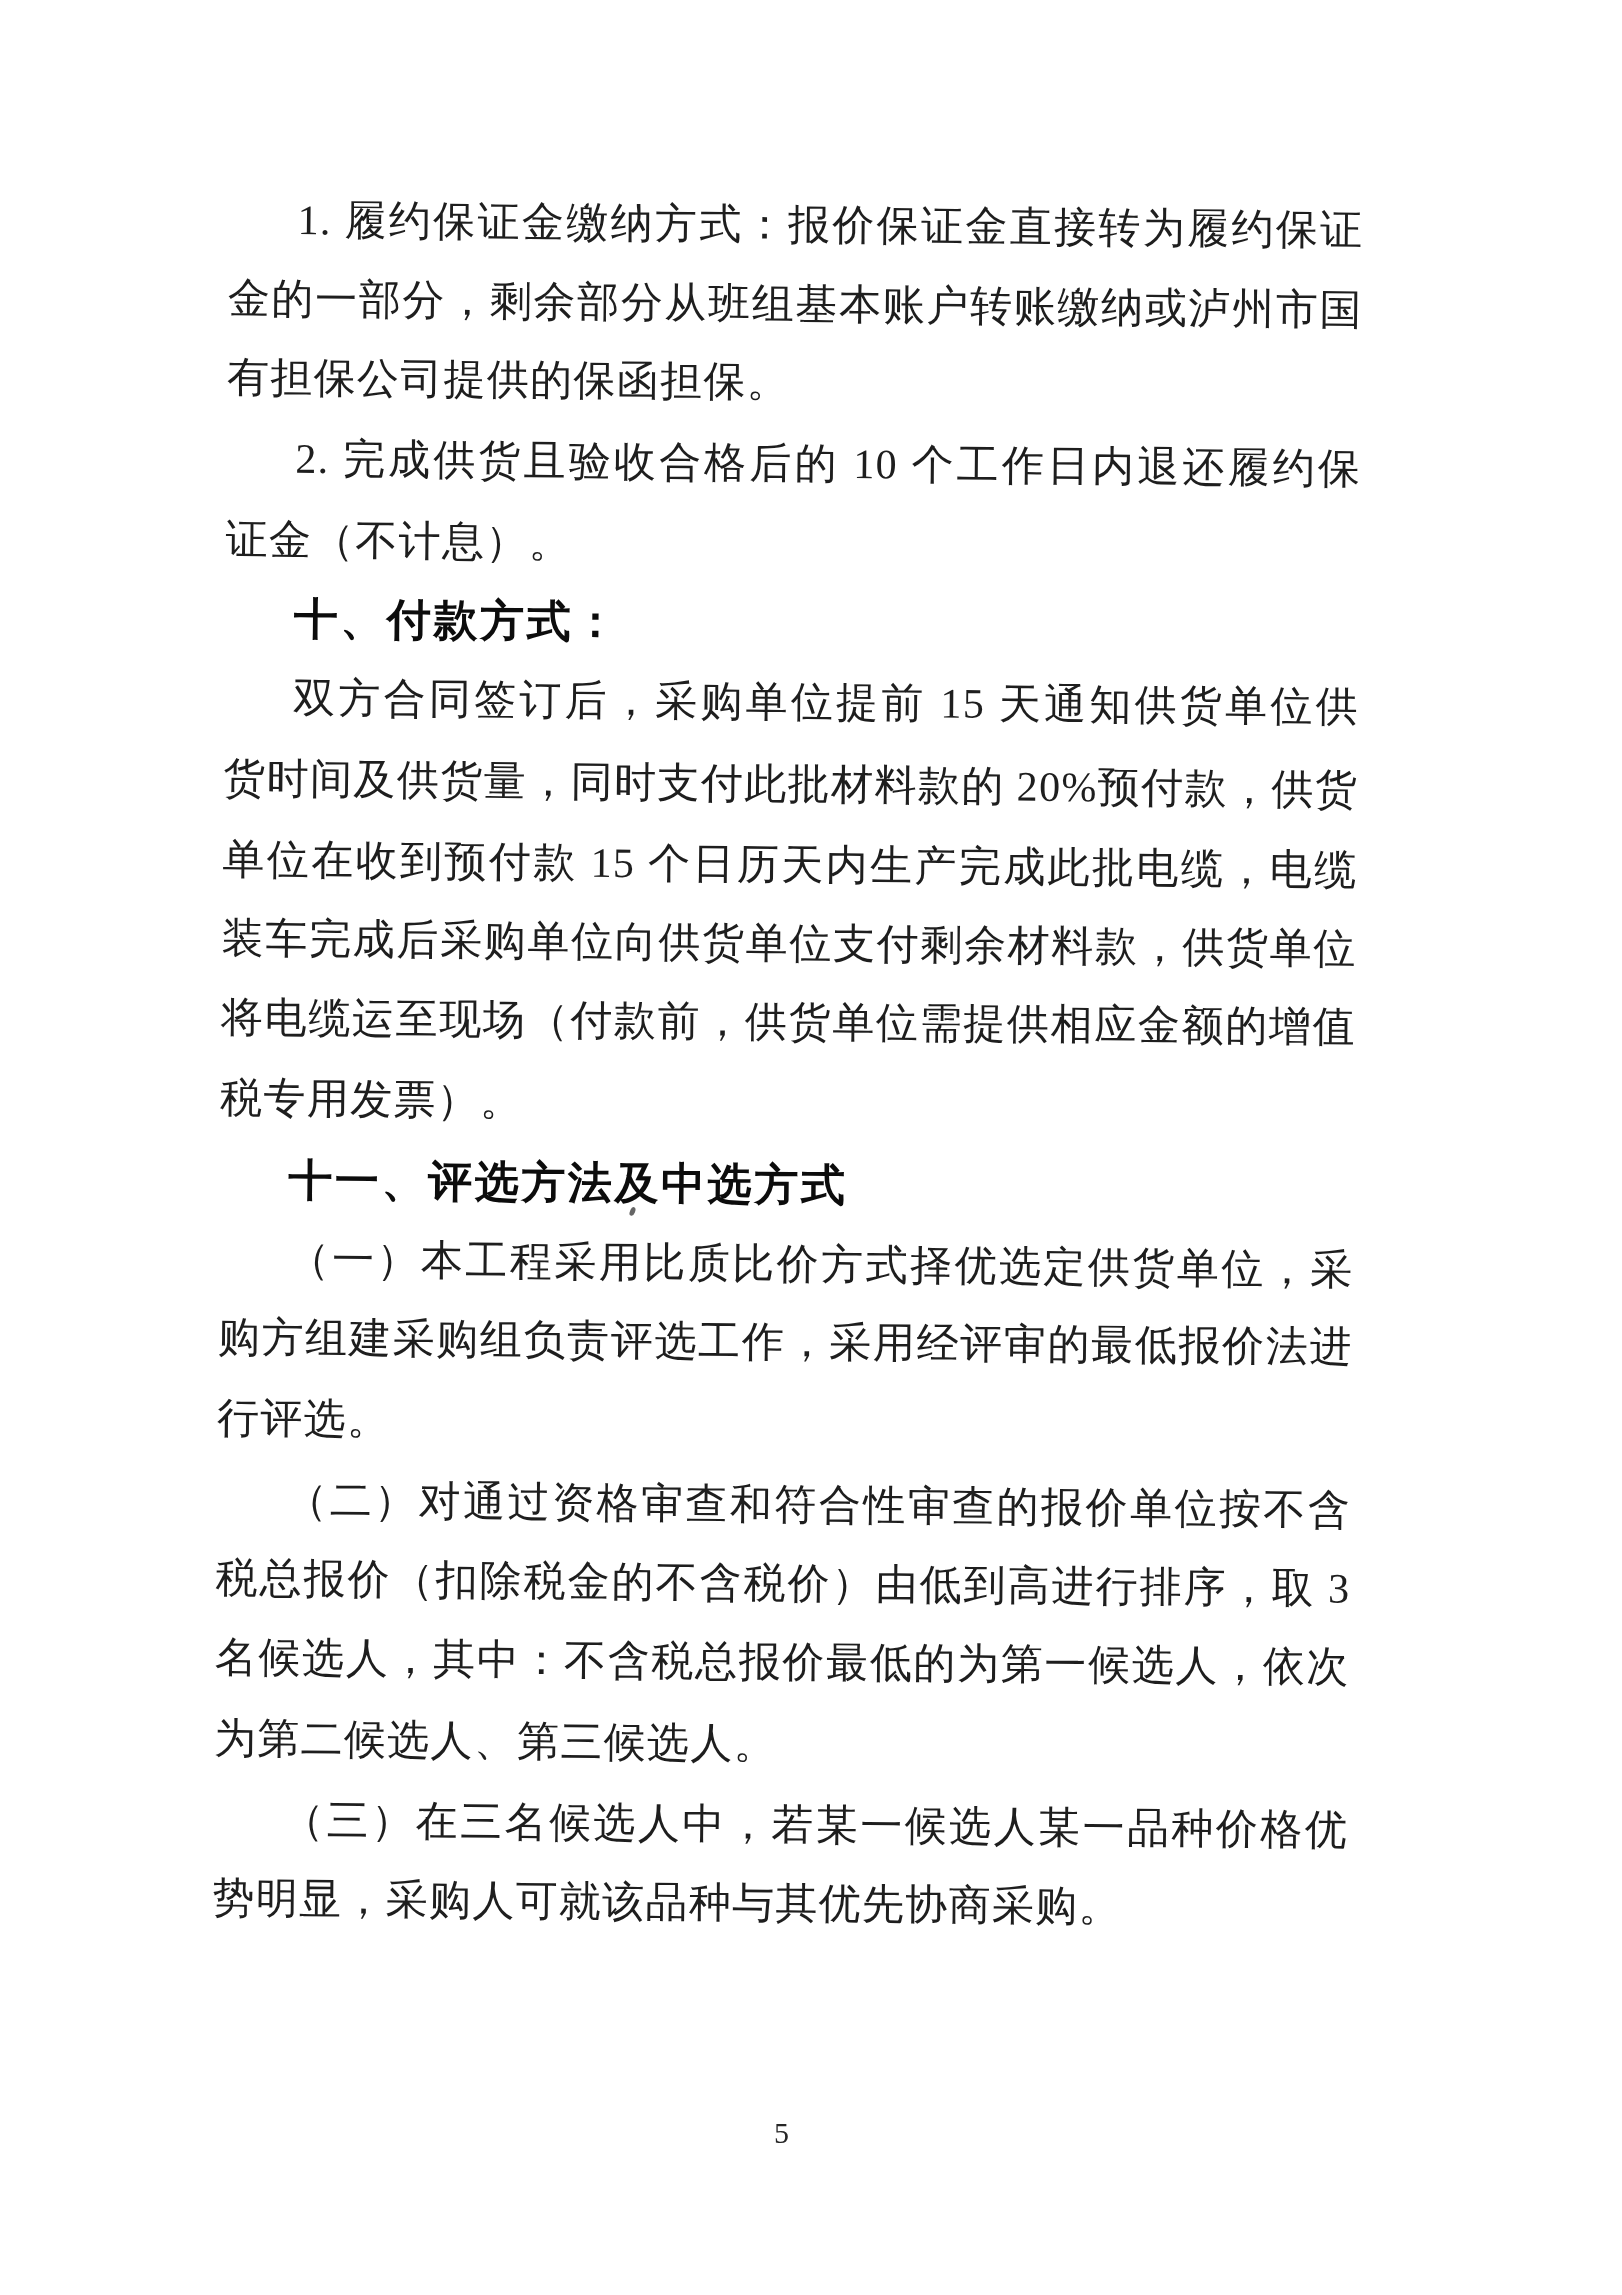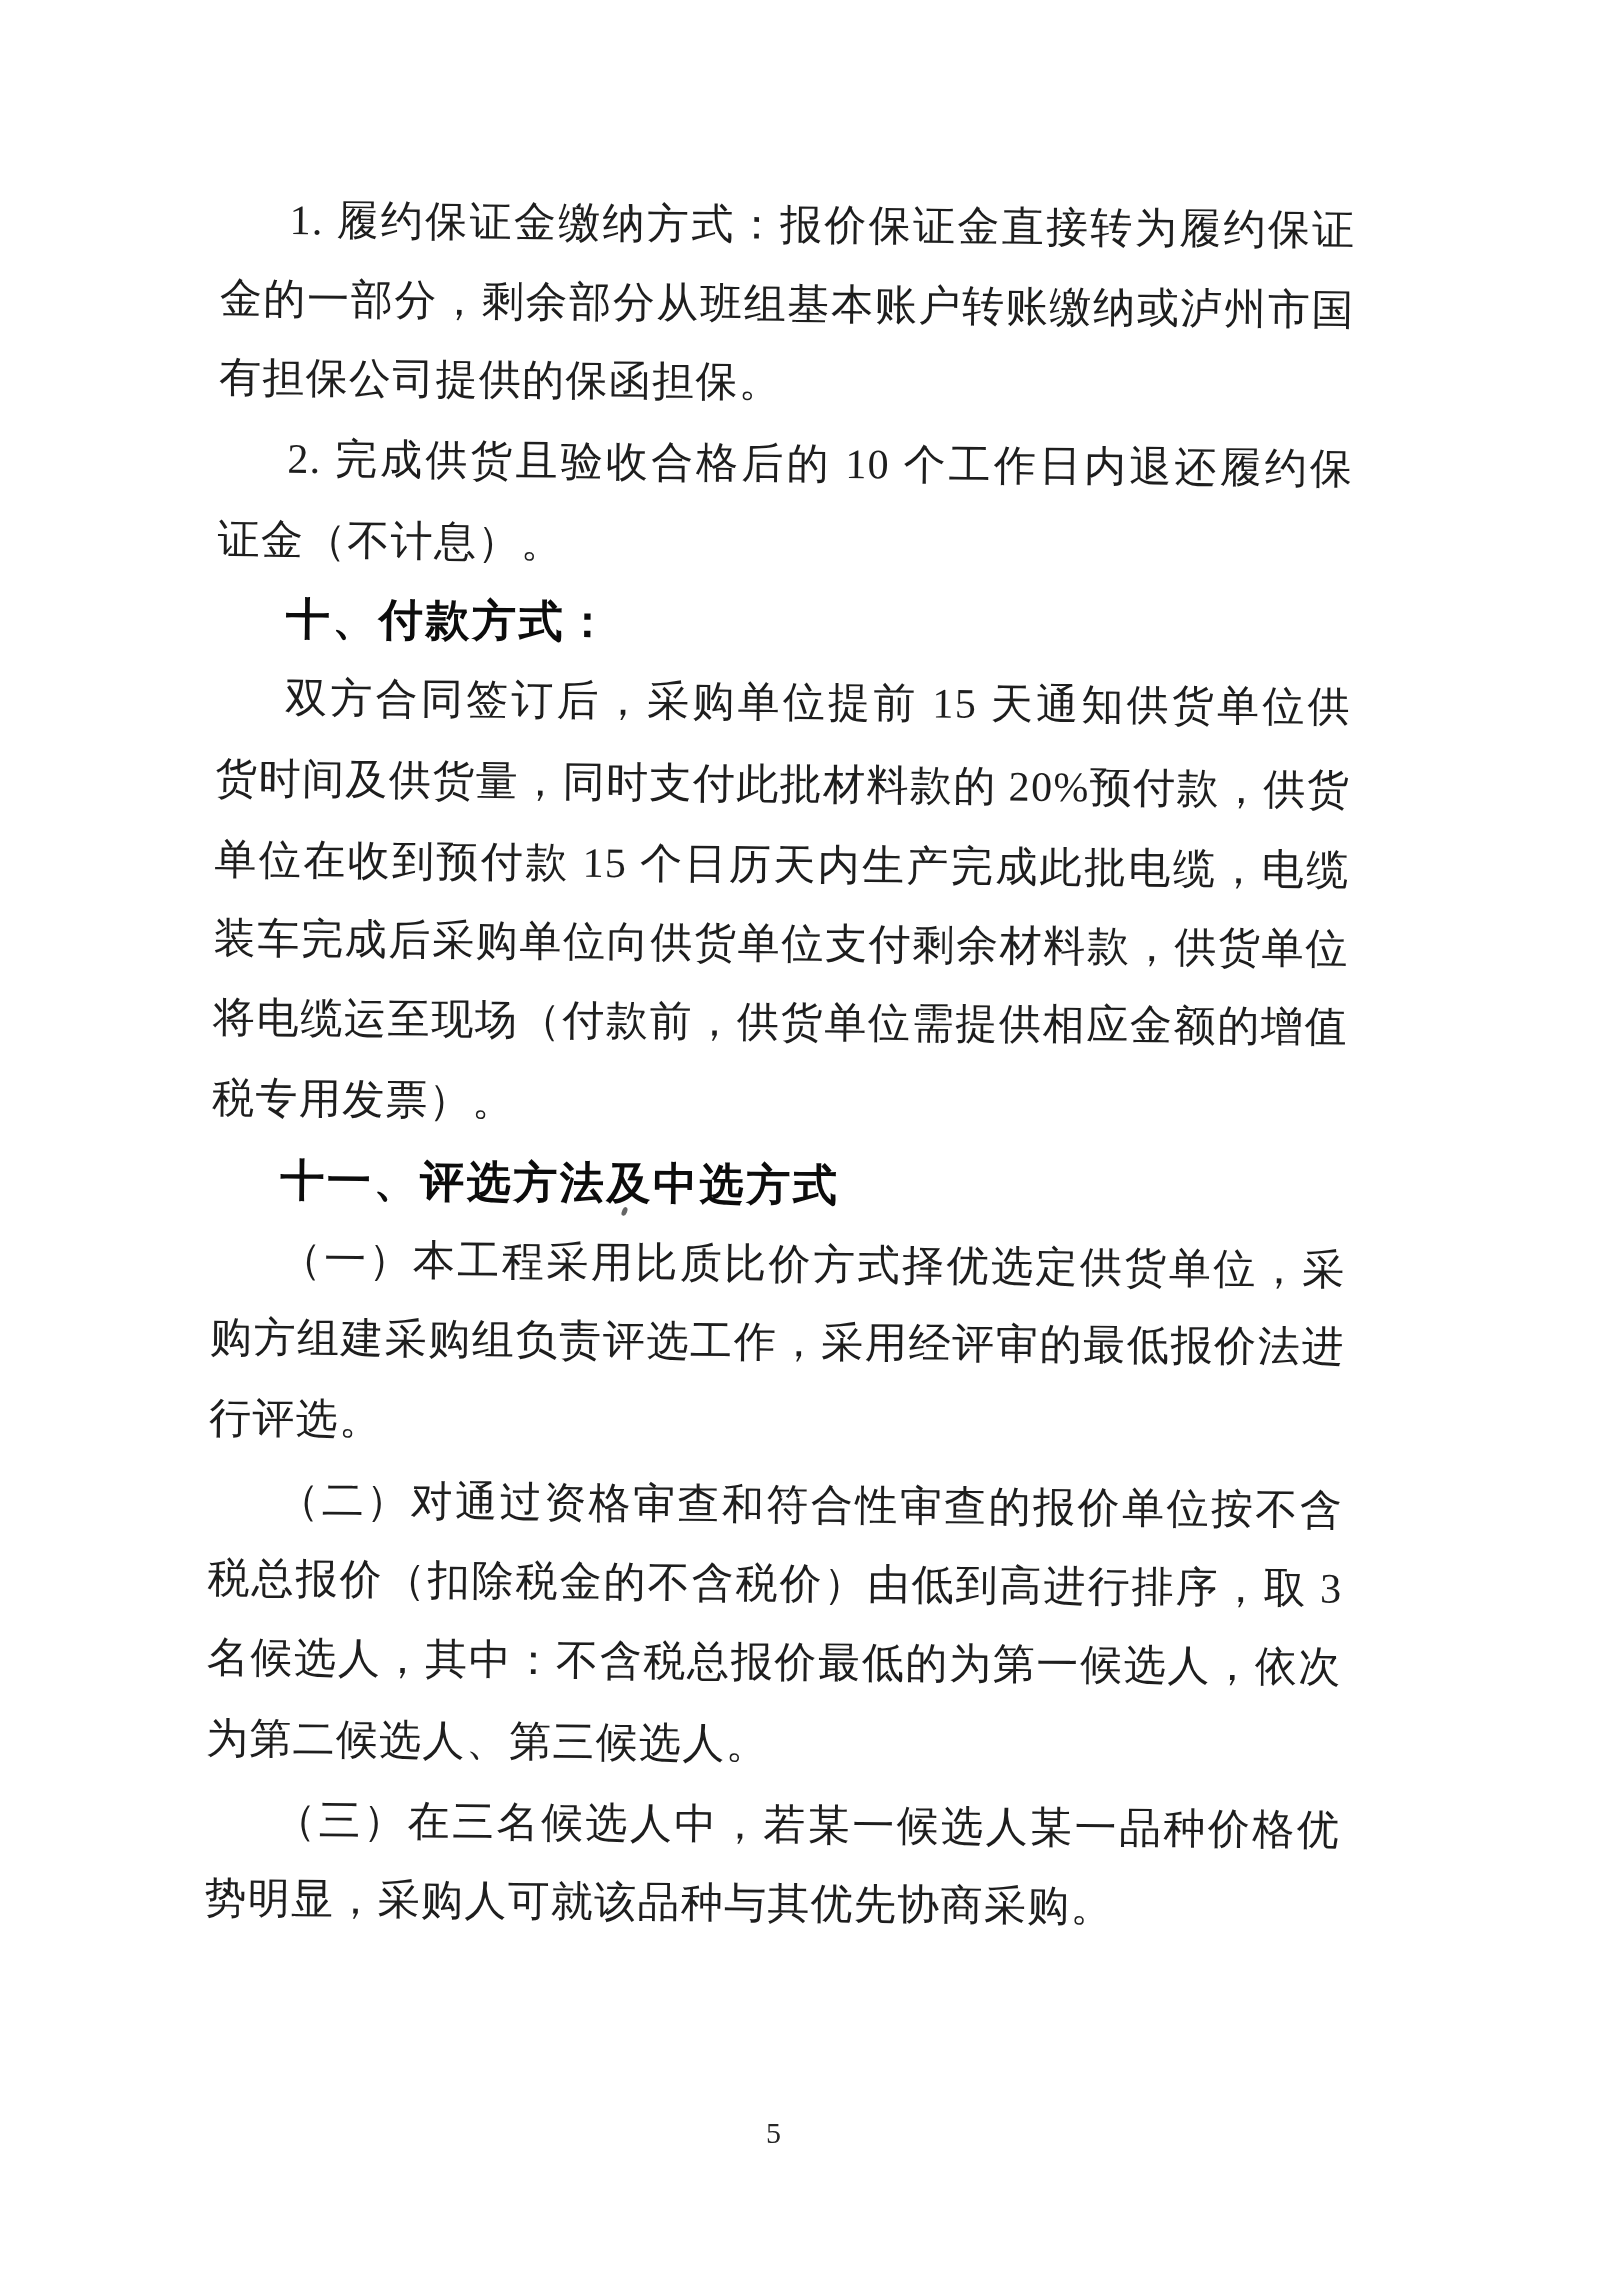--- a/index.html
+++ b/index.html
@@ -11,20 +11,21 @@
     height: 2295px;
     background: #ffffff;
     position: relative;
     overflow: hidden;
     font-family: "Liberation Serif", "DejaVu Serif", serif;
   }
   .page {
     position: absolute;
     inset: 0;
     background: #ffffff;
+    margin-left: 8px;
   }
   
   .content {
     position: absolute;
     left: 221px;
     top: 178px;
     width: 1135px;
     transform: rotate(0.55deg);
     transform-origin: 0 0;
     font-size: 42px;

